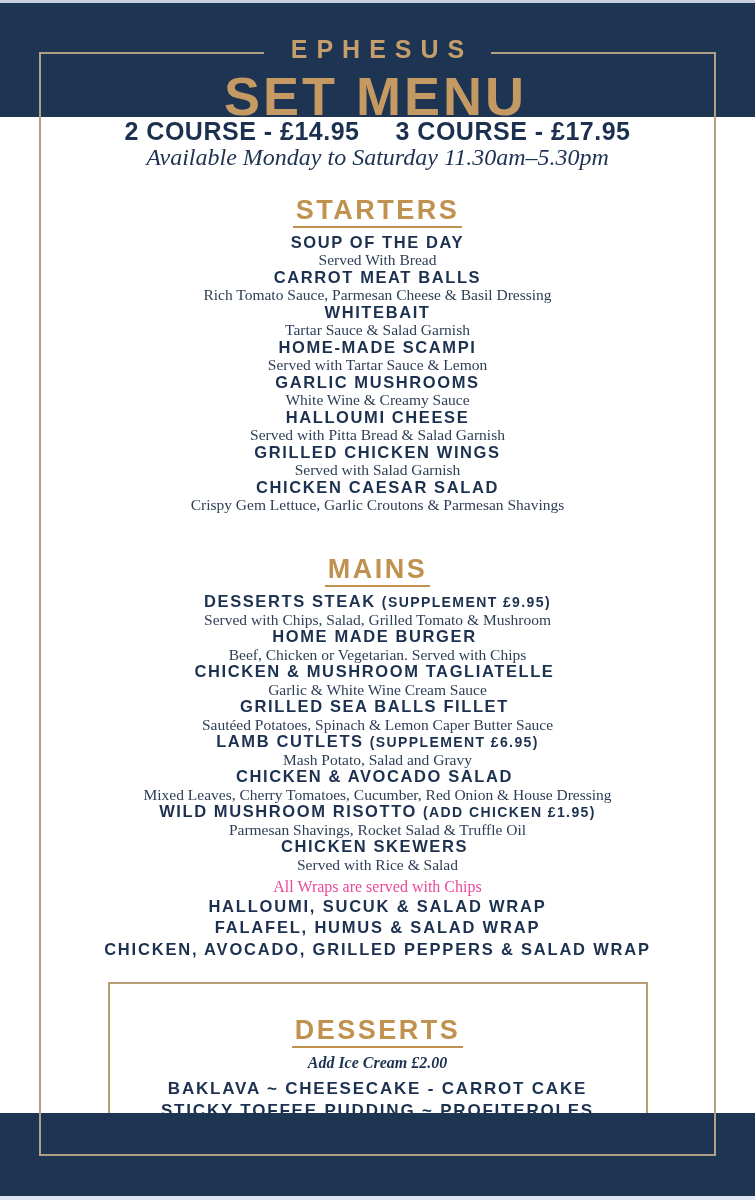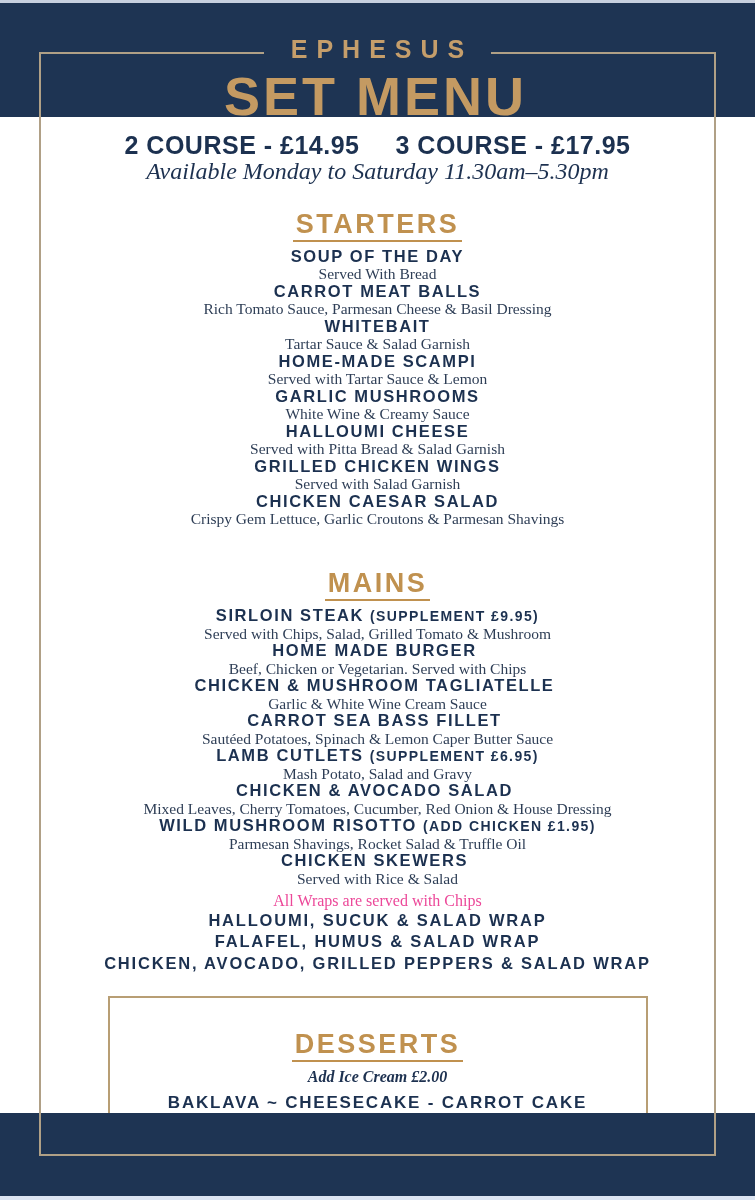--- a/index.html
+++ b/index.html
@@ -54,21 +54,20 @@
     margin: 2px 4px 0 0;
     color: #c49a62;
     font-size: 54px;
     font-weight: bold;
     letter-spacing: 3px;
     line-height: 58px;
   }
   .main-content {
     position: relative;
     text-align: center;
-    padding-top: 14px;
   }
   .pricing {
     display: flex;
     justify-content: center;
     gap: 36px;
     color: #1c3150;
     font-size: 25px;
     font-weight: bold;
     letter-spacing: 0.5px;
     line-height: 28px;
@@ -203,33 +202,33 @@
     </div>
     <div class="menu-item">
       <div class="item-name">CHICKEN CAESAR SALAD</div>
       <div class="item-desc">Crispy Gem Lettuce, Garlic Croutons &amp; Parmesan Shavings</div>
     </div>
   </section>
 
   <section class="menu-section mains">
     <h2 class="section-heading">MAINS</h2>
     <div class="menu-item">
-      <div class="item-name"><span>SIRLOIN STEAK</span><span class="item-note">(SUPPLEMENT £9.95)</span></div>
+      <div class="item-name"><span>DESSERTS STEAK</span><span class="item-note">(SUPPLEMENT £9.95)</span></div>
       <div class="item-desc">Served with Chips, Salad, Grilled Tomato &amp; Mushroom</div>
     </div>
     <div class="menu-item">
       <div class="item-name"><span>HOME MADE BURGER</span><span class="item-note"></span></div>
       <div class="item-desc">Beef, Chicken or Vegetarian. Served with Chips</div>
     </div>
     <div class="menu-item">
       <div class="item-name"><span>CHICKEN &amp; MUSHROOM TAGLIATELLE</span><span class="item-note"></span></div>
       <div class="item-desc">Garlic &amp; White Wine Cream Sauce</div>
     </div>
     <div class="menu-item">
-      <div class="item-name"><span>CARROT SEA BASS FILLET</span><span class="item-note"></span></div>
+      <div class="item-name"><span>GRILLED SEA BALLS FILLET</span><span class="item-note"></span></div>
       <div class="item-desc">Sautéed Potatoes, Spinach &amp; Lemon Caper Butter Sauce</div>
     </div>
     <div class="menu-item">
       <div class="item-name"><span>LAMB CUTLETS</span><span class="item-note">(SUPPLEMENT £6.95)</span></div>
       <div class="item-desc">Mash Potato, Salad and Gravy</div>
     </div>
     <div class="menu-item">
       <div class="item-name"><span>CHICKEN &amp; AVOCADO SALAD</span><span class="item-note"></span></div>
       <div class="item-desc">Mixed Leaves, Cherry Tomatoes, Cucumber, Red Onion &amp; House Dressing</div>
     </div>

